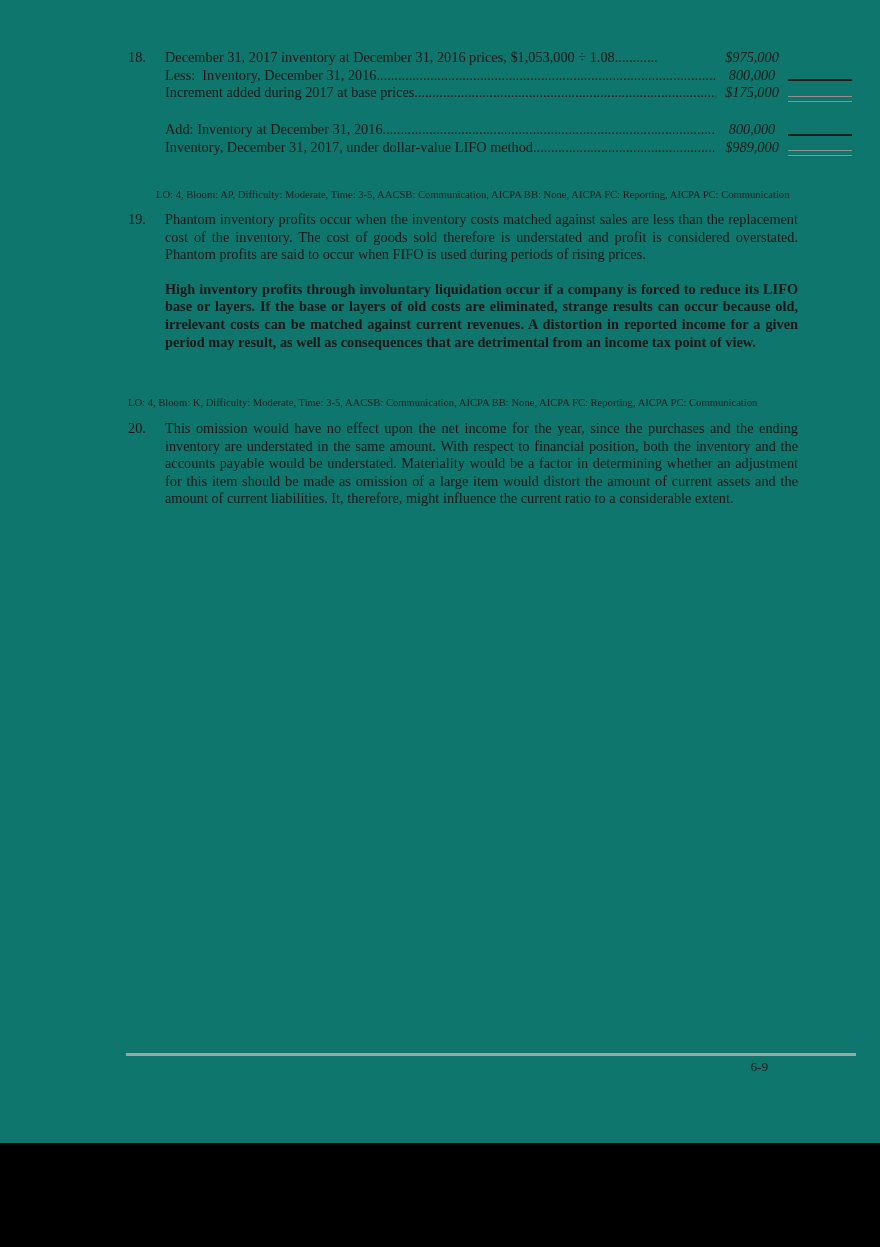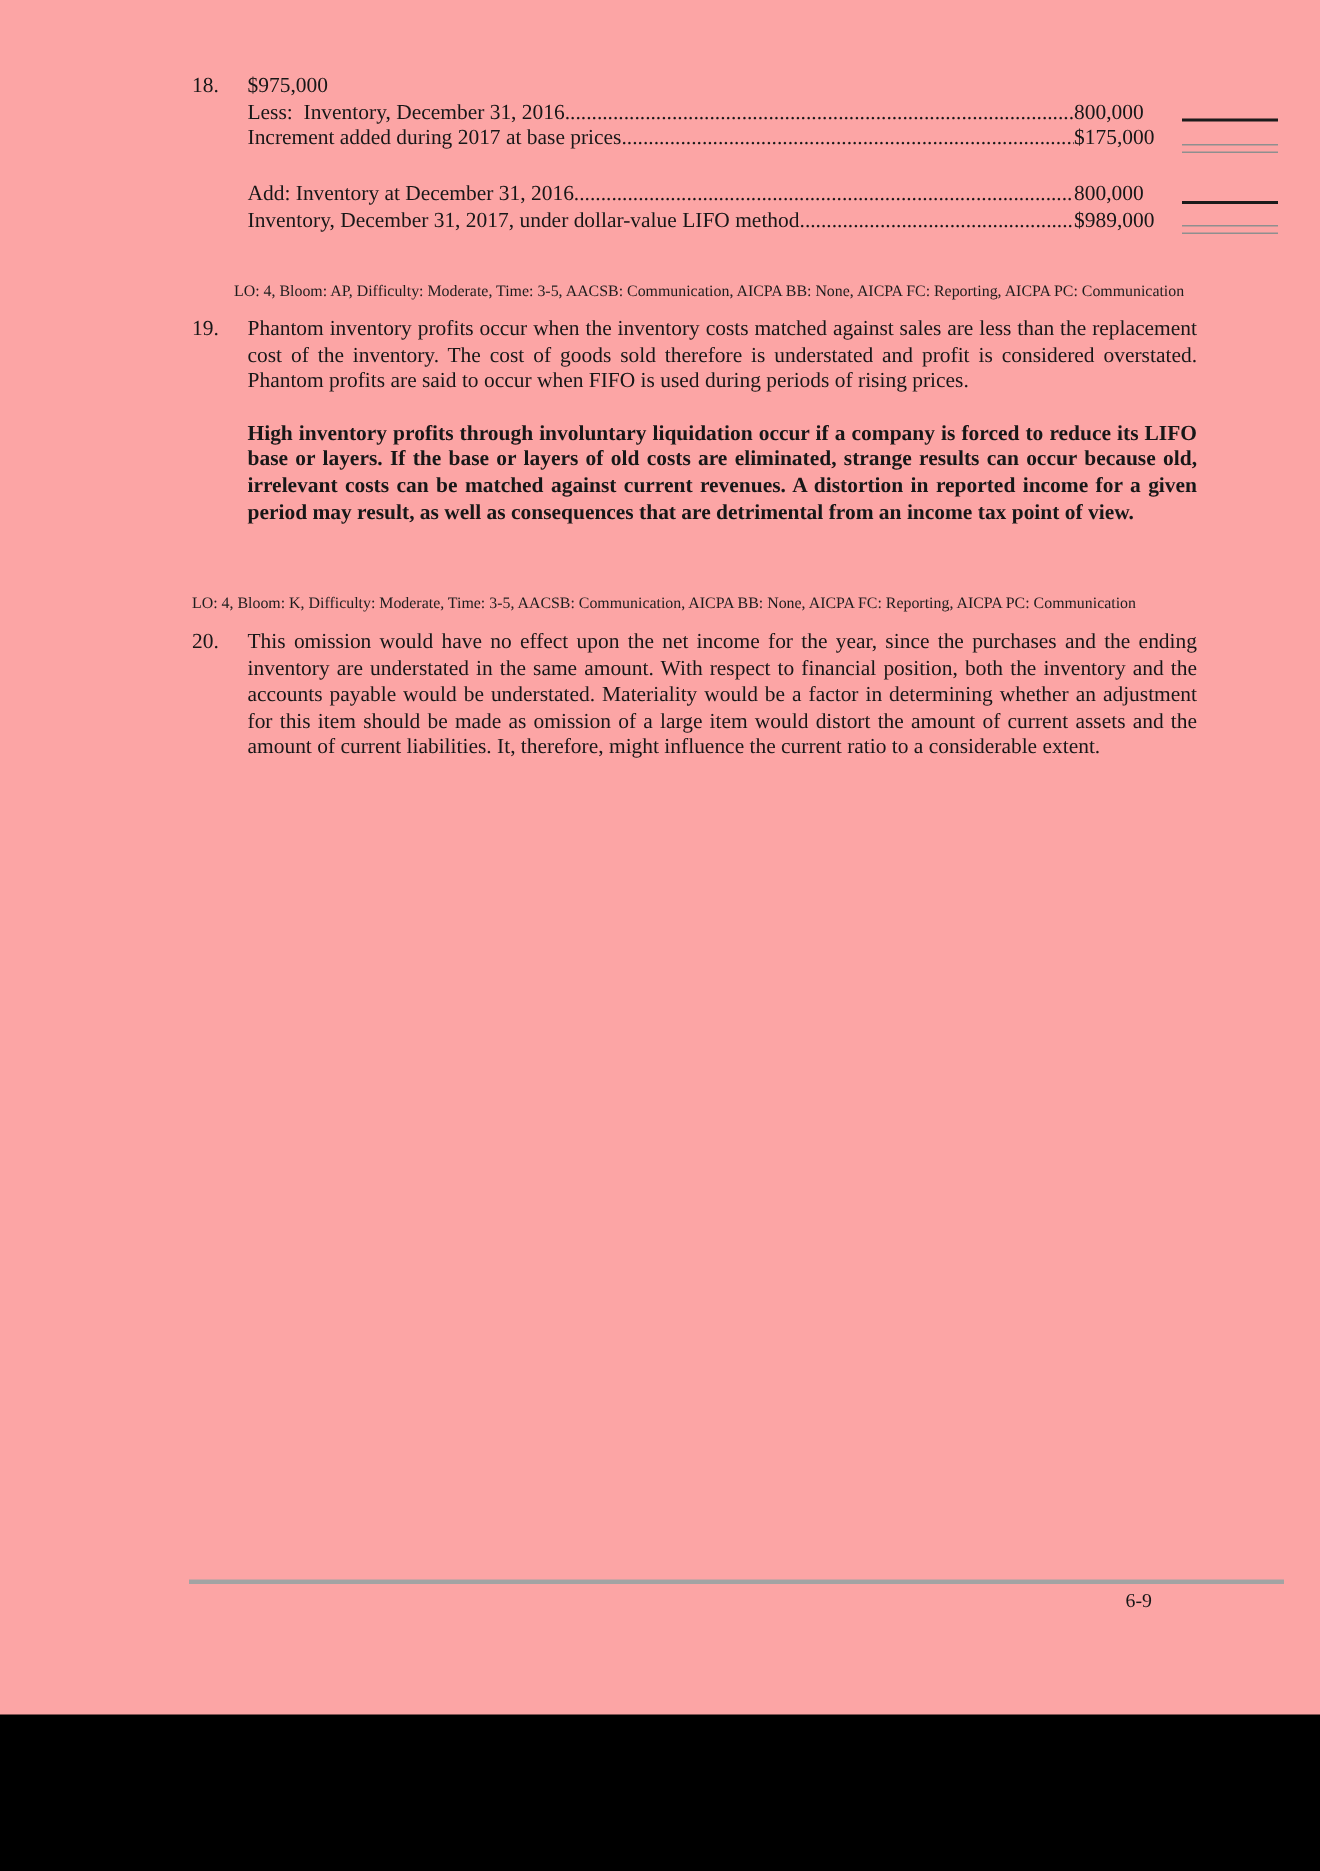--- a/index.html
+++ b/index.html
@@ -1,42 +1,42 @@
 <!DOCTYPE html>
 <html><head>
 <meta charset="utf-8">
 <style>
   * { margin: 0; padding: 0; box-sizing: border-box; }
   html, body { background: #ffffff; }
   .sheet {
     position: relative;
     width: 880px;
     height: 1247px;
-    background: #fca5a5;
+    background: #0f766e;
     overflow: hidden;
     font-family: "Liberation Serif", serif;
     color: #171717;
   }
   
   .acct-block {
     position: absolute;
     left: 128px;
     width: 724px;
     font-size: 14.3px;
     line-height: 17.5px;
   }
   .acct-row { display: flex; align-items: baseline; }
   .acct-num { width: 37px; flex: none; }
   .acct-lbl {
     flex: 1 1 auto;
     white-space: nowrap;
     overflow: hidden;
     padding-right: 3px;
   }
-  .acct-val { width: 72px; flex: none; text-align: left; }
+  .acct-val { width: 72px; flex: none; text-align: center; font-style: italic; }
   .acct-rule { width: 64px; flex: none; align-self: flex-end; }
   .acct-rule.single { border-bottom: 2px solid #1b1b1b; margin-bottom: 3px; }
   .acct-rule.double {
     height: 6px;
     border-top: 1.6px solid #8f8f8f;
     border-bottom: 1.6px solid #8f8f8f;
     margin-bottom: 0px;
   }
   
   .lo-line {
@@ -97,20 +97,21 @@
   #lo3 { top: 533px; }
 </style>
 </head>
 <body>
 
 <div class="sheet">
 
   <div class="acct-block" id="block1">
     <div class="acct-row">
       <span class="acct-num">18.</span>
+      <span class="acct-lbl">December 31, 2017 inventory at December 31, 2016 prices, $1,053,000 ÷ 1.08............</span>
       <span class="acct-val">$975,000</span>
       <span class="acct-rule"></span>
     </div>
     <div class="acct-row">
       <span class="acct-num"></span>
       <span class="acct-lbl">Less:&nbsp; Inventory, December 31, 2016................................................................................................................................</span>
       <span class="acct-val">800,000</span>
       <span class="acct-rule single"></span>
     </div>
     <div class="acct-row">

